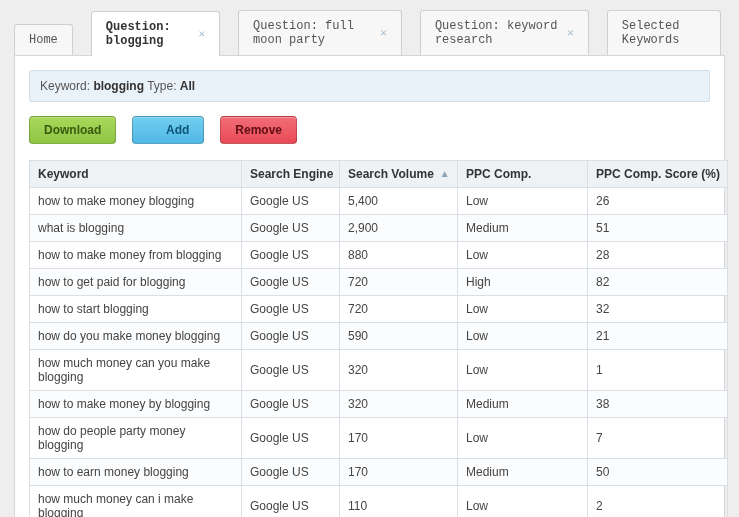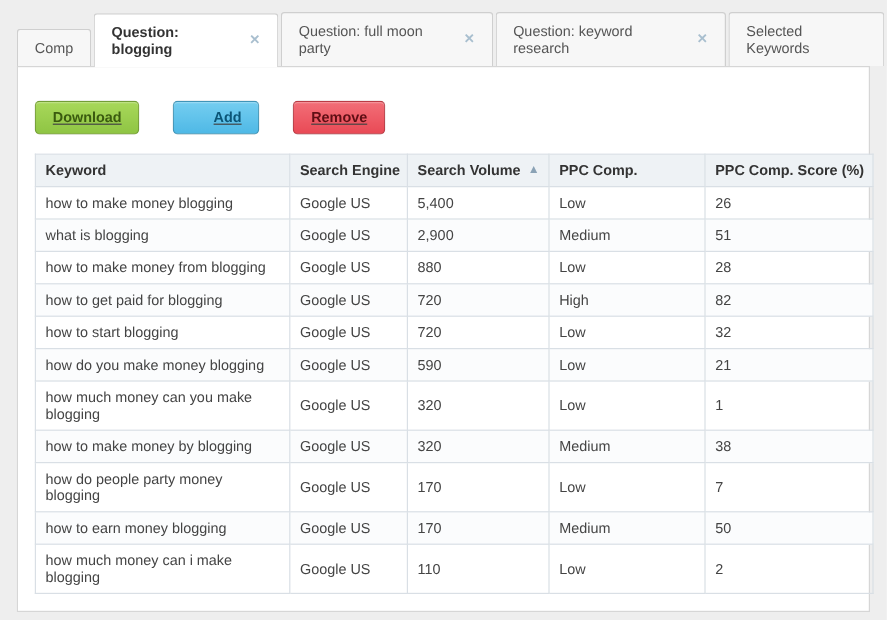--- a/index.html
+++ b/index.html
@@ -21,23 +21,24 @@
     display: flex;
     align-items: center;
     gap: 8px;
     padding: 8px 14px;
     border: 1px solid #cfcfcf;
     border-bottom: none;
     background: #f7f7f7;
     color: #555;
     border-top-left-radius: 3px;
     border-top-right-radius: 3px;
-    margin-right: 2px;
+    margin-right: 18px;
     cursor: pointer;
     font-size: 12px;
+    font-family: Liberation Mono, monospace;
   }
   .tab.active {
     background: #ffffff;
     font-weight: bold;
     color: #333;
     position: relative;
     top: 1px;
   }
   .tab .close {
     color: #a9bfcf;
@@ -56,23 +57,22 @@
     background: #eaf2f9;
     color: #555;
     padding: 8px 10px;
     border-radius: 2px;
     font-size: 12px;
   }
   .info-bar .label { color: #555; }
   .info-bar .bold { font-weight: bold; color: #333; }
   .toolbar {
     display: flex;
-    gap: 28px;
+    gap: 16px;
     padding: 14px 0 16px 0;
-    text-decoration: underline;
   }
   .btn {
     min-width: 72px;
     text-align: center;
     padding: 6px 14px;
     border-radius: 4px;
     font-size: 12px;
     font-weight: bold;
     color: #fff;
     border: 1px solid rgba(0,0,0,0.2);
@@ -117,41 +117,47 @@
     color: #8aa2b5;
     font-size: 10px;
     line-height: 1;
   }
 </style>
 </head>
 <body>
 
 <div class="tabs" id="tab-bar">
     <div class="tab">
-      <span>Comp</span>
+      <span>Home</span>
     </div>
     <div class="tab active">
       <span>Question: blogging</span>
       <span class="close">✕</span>
     </div>
     <div class="tab">
       <span>Question: full moon party</span>
       <span class="close">✕</span>
     </div>
     <div class="tab">
       <span>Question: keyword research</span>
       <span class="close">✕</span>
     </div>
     <div class="tab">
       <span>Selected Keywords</span>
     </div>
   </div>
 
 <div class="panel">
 
+  <div class="info-bar">
+    <span class="label">Keyword:</span>
+    <span class="bold">blogging</span>
+    <span class="label">Type:</span>
+    <span class="bold">All</span>
+  </div>
 
   <div class="toolbar">
     <div class="btn btn-download">Download</div>
     <div class="btn btn-add">Add</div>
     <div class="btn btn-remove">Remove</div>
   </div>
 
   <table class="data">
     <colgroup>
       <col class="c-keyword">

